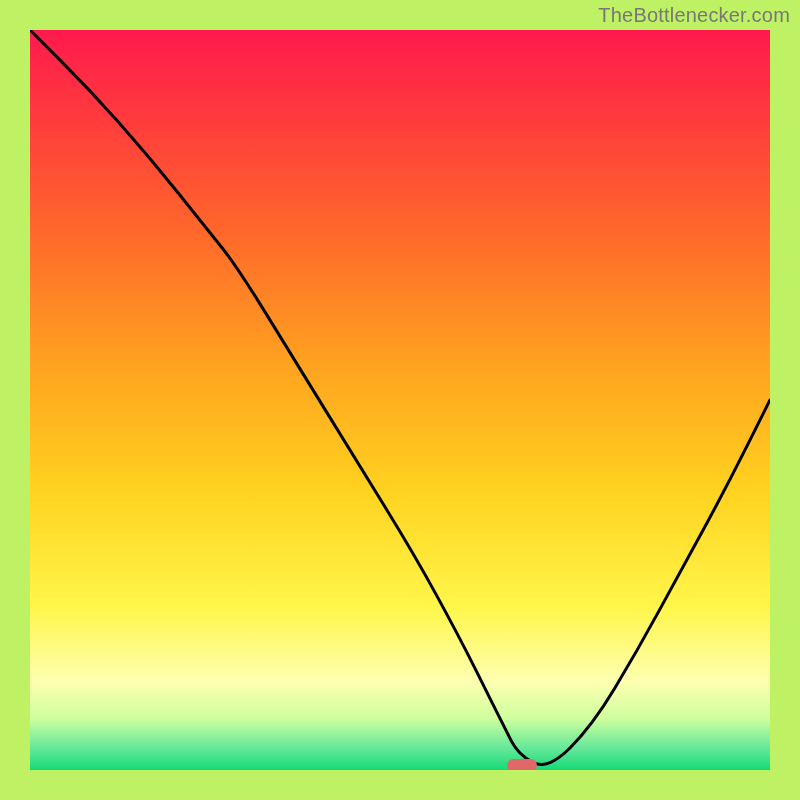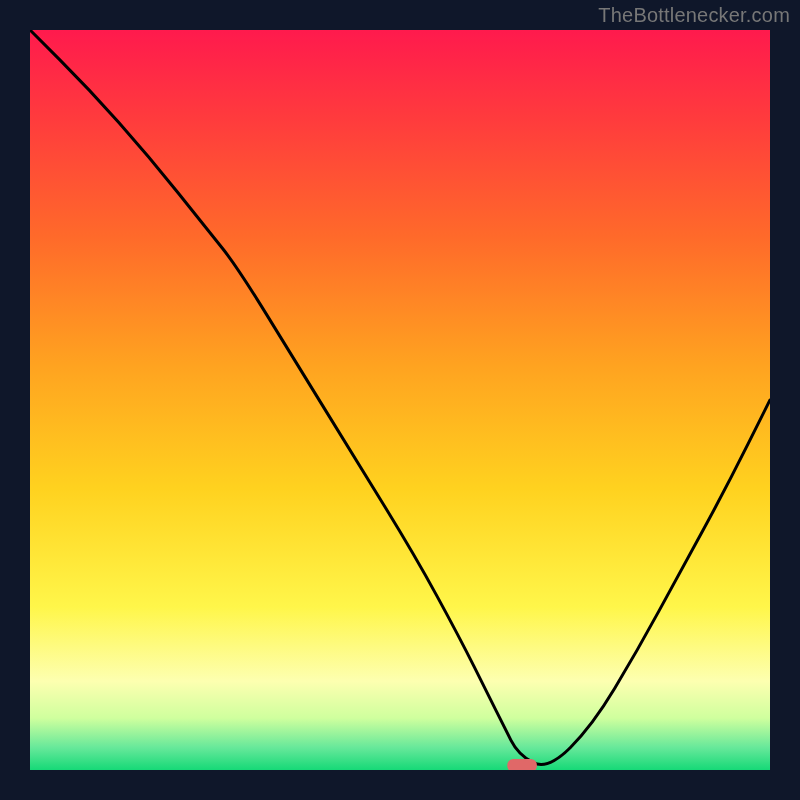--- a/index.html
+++ b/index.html
@@ -8,21 +8,21 @@
     width: 800px;
     height: 800px;
     background: #000;
     overflow: hidden;
     font-family: Arial, Helvetica, sans-serif;
   }
   .outer {
     position: relative;
     width: 800px;
     height: 800px;
-    background: #0f172a;
+    background: #bef264;
   }
   .attrib {
     position: absolute;
     top: 4px;
     right: 10px;
     color: #777;
     font-size: 20px;
     font-weight: 500;
     letter-spacing: 0.2px;
   }

